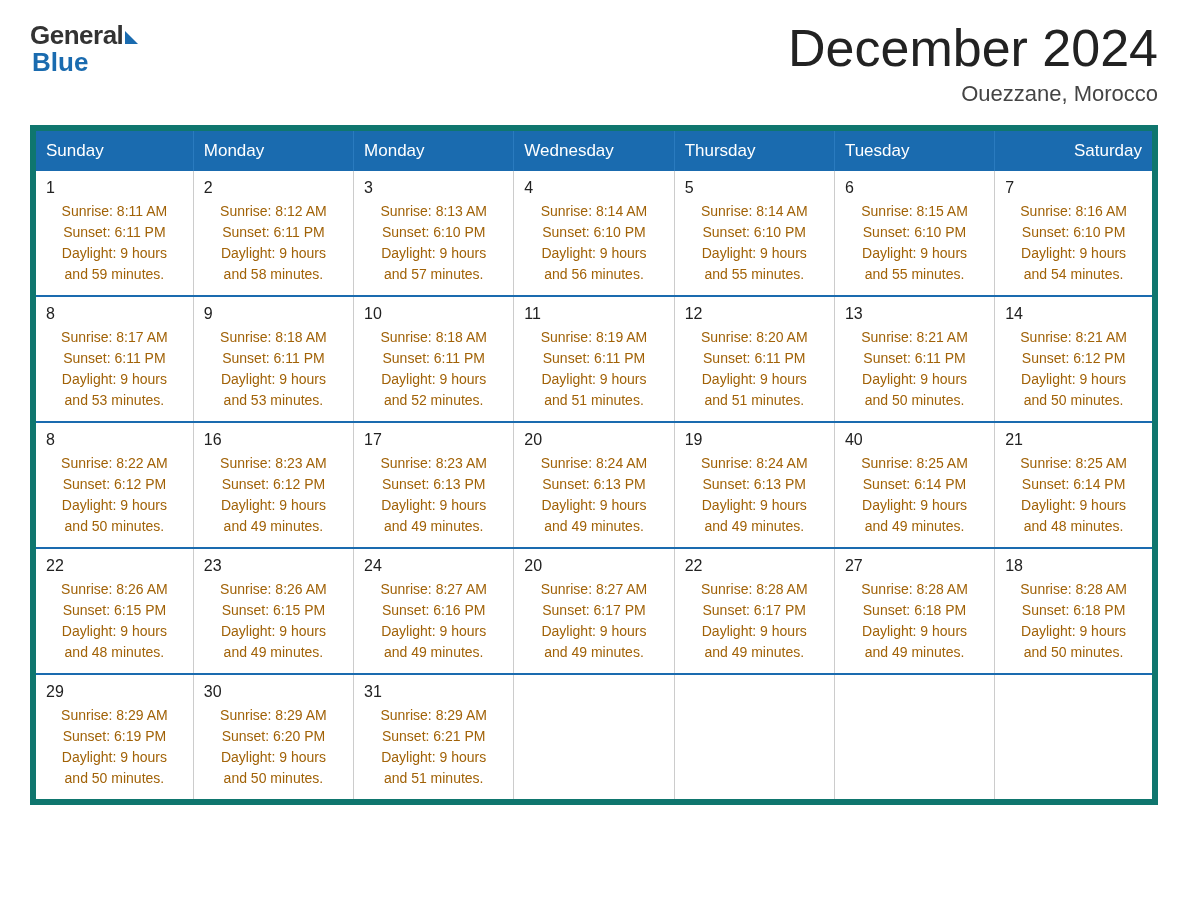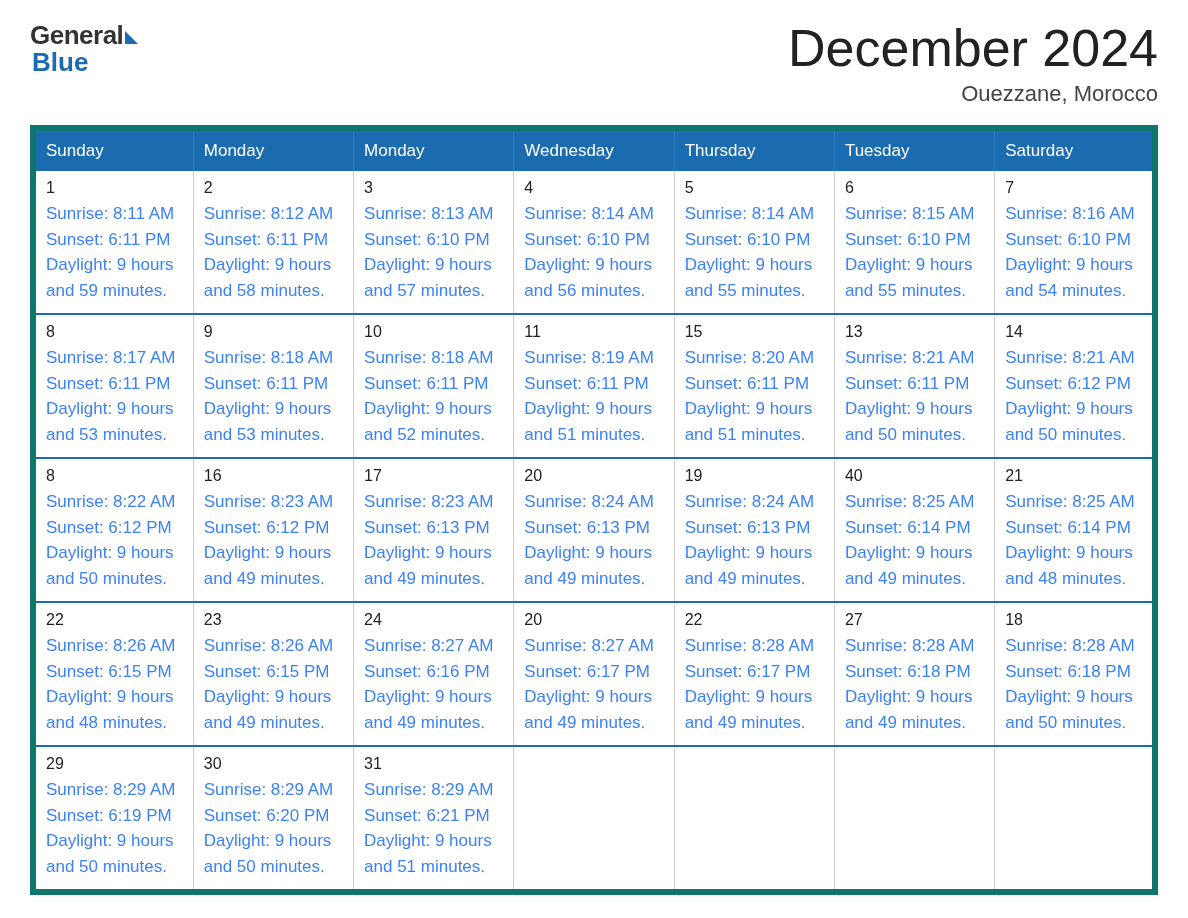--- a/index.html
+++ b/index.html
@@ -71,20 +71,21 @@
       background-color: #1a6baf;
       color: #fff;
       font-size: 17px;
       font-weight: normal;
       padding: 10px 10px;
       text-align: left;
       border-right: 1px solid #2a7bbf;
     }
     .calendar-table th:last-child {
       border-right: none;
+      text-align: right;
     }
     .calendar-table td {
       vertical-align: top;
       padding: 8px 10px 10px 10px;
       border-right: 1px solid #ccc;
       border-bottom: 2px solid #1a6baf;
       font-size: 13.5px;
       color: #333;
       width: calc(100% / 7);
     }
@@ -95,23 +96,24 @@
       border-bottom: none;
     }
     .day-number {
       font-size: 16px;
       font-weight: normal;
       color: #222;
       display: block;
       margin-bottom: 4px;
     }
     .day-info {
-      font-size: 17px;
-      color: #3b82f6;
+      font-size: 14px;
+      color: #a16207;
       line-height: 1.5;
+      text-align: center;
     }
     .empty-cell {
       background: #fff;
     }
   </style>
 </head>
 <body>
 
 <div class="header-area">
   <div class="logo">
@@ -236,21 +238,21 @@
         <td>
         <span class="day-number">11</span>
         <div class="day-info">
           Sunrise: 8:19 AM<br>
           Sunset: 6:11 PM<br>
           Daylight: 9 hours<br>
           and 51 minutes.
         </div>
       </td>
         <td>
-        <span class="day-number">15</span>
+        <span class="day-number">12</span>
         <div class="day-info">
           Sunrise: 8:20 AM<br>
           Sunset: 6:11 PM<br>
           Daylight: 9 hours<br>
           and 51 minutes.
         </div>
       </td>
         <td>
         <span class="day-number">13</span>
         <div class="day-info">

